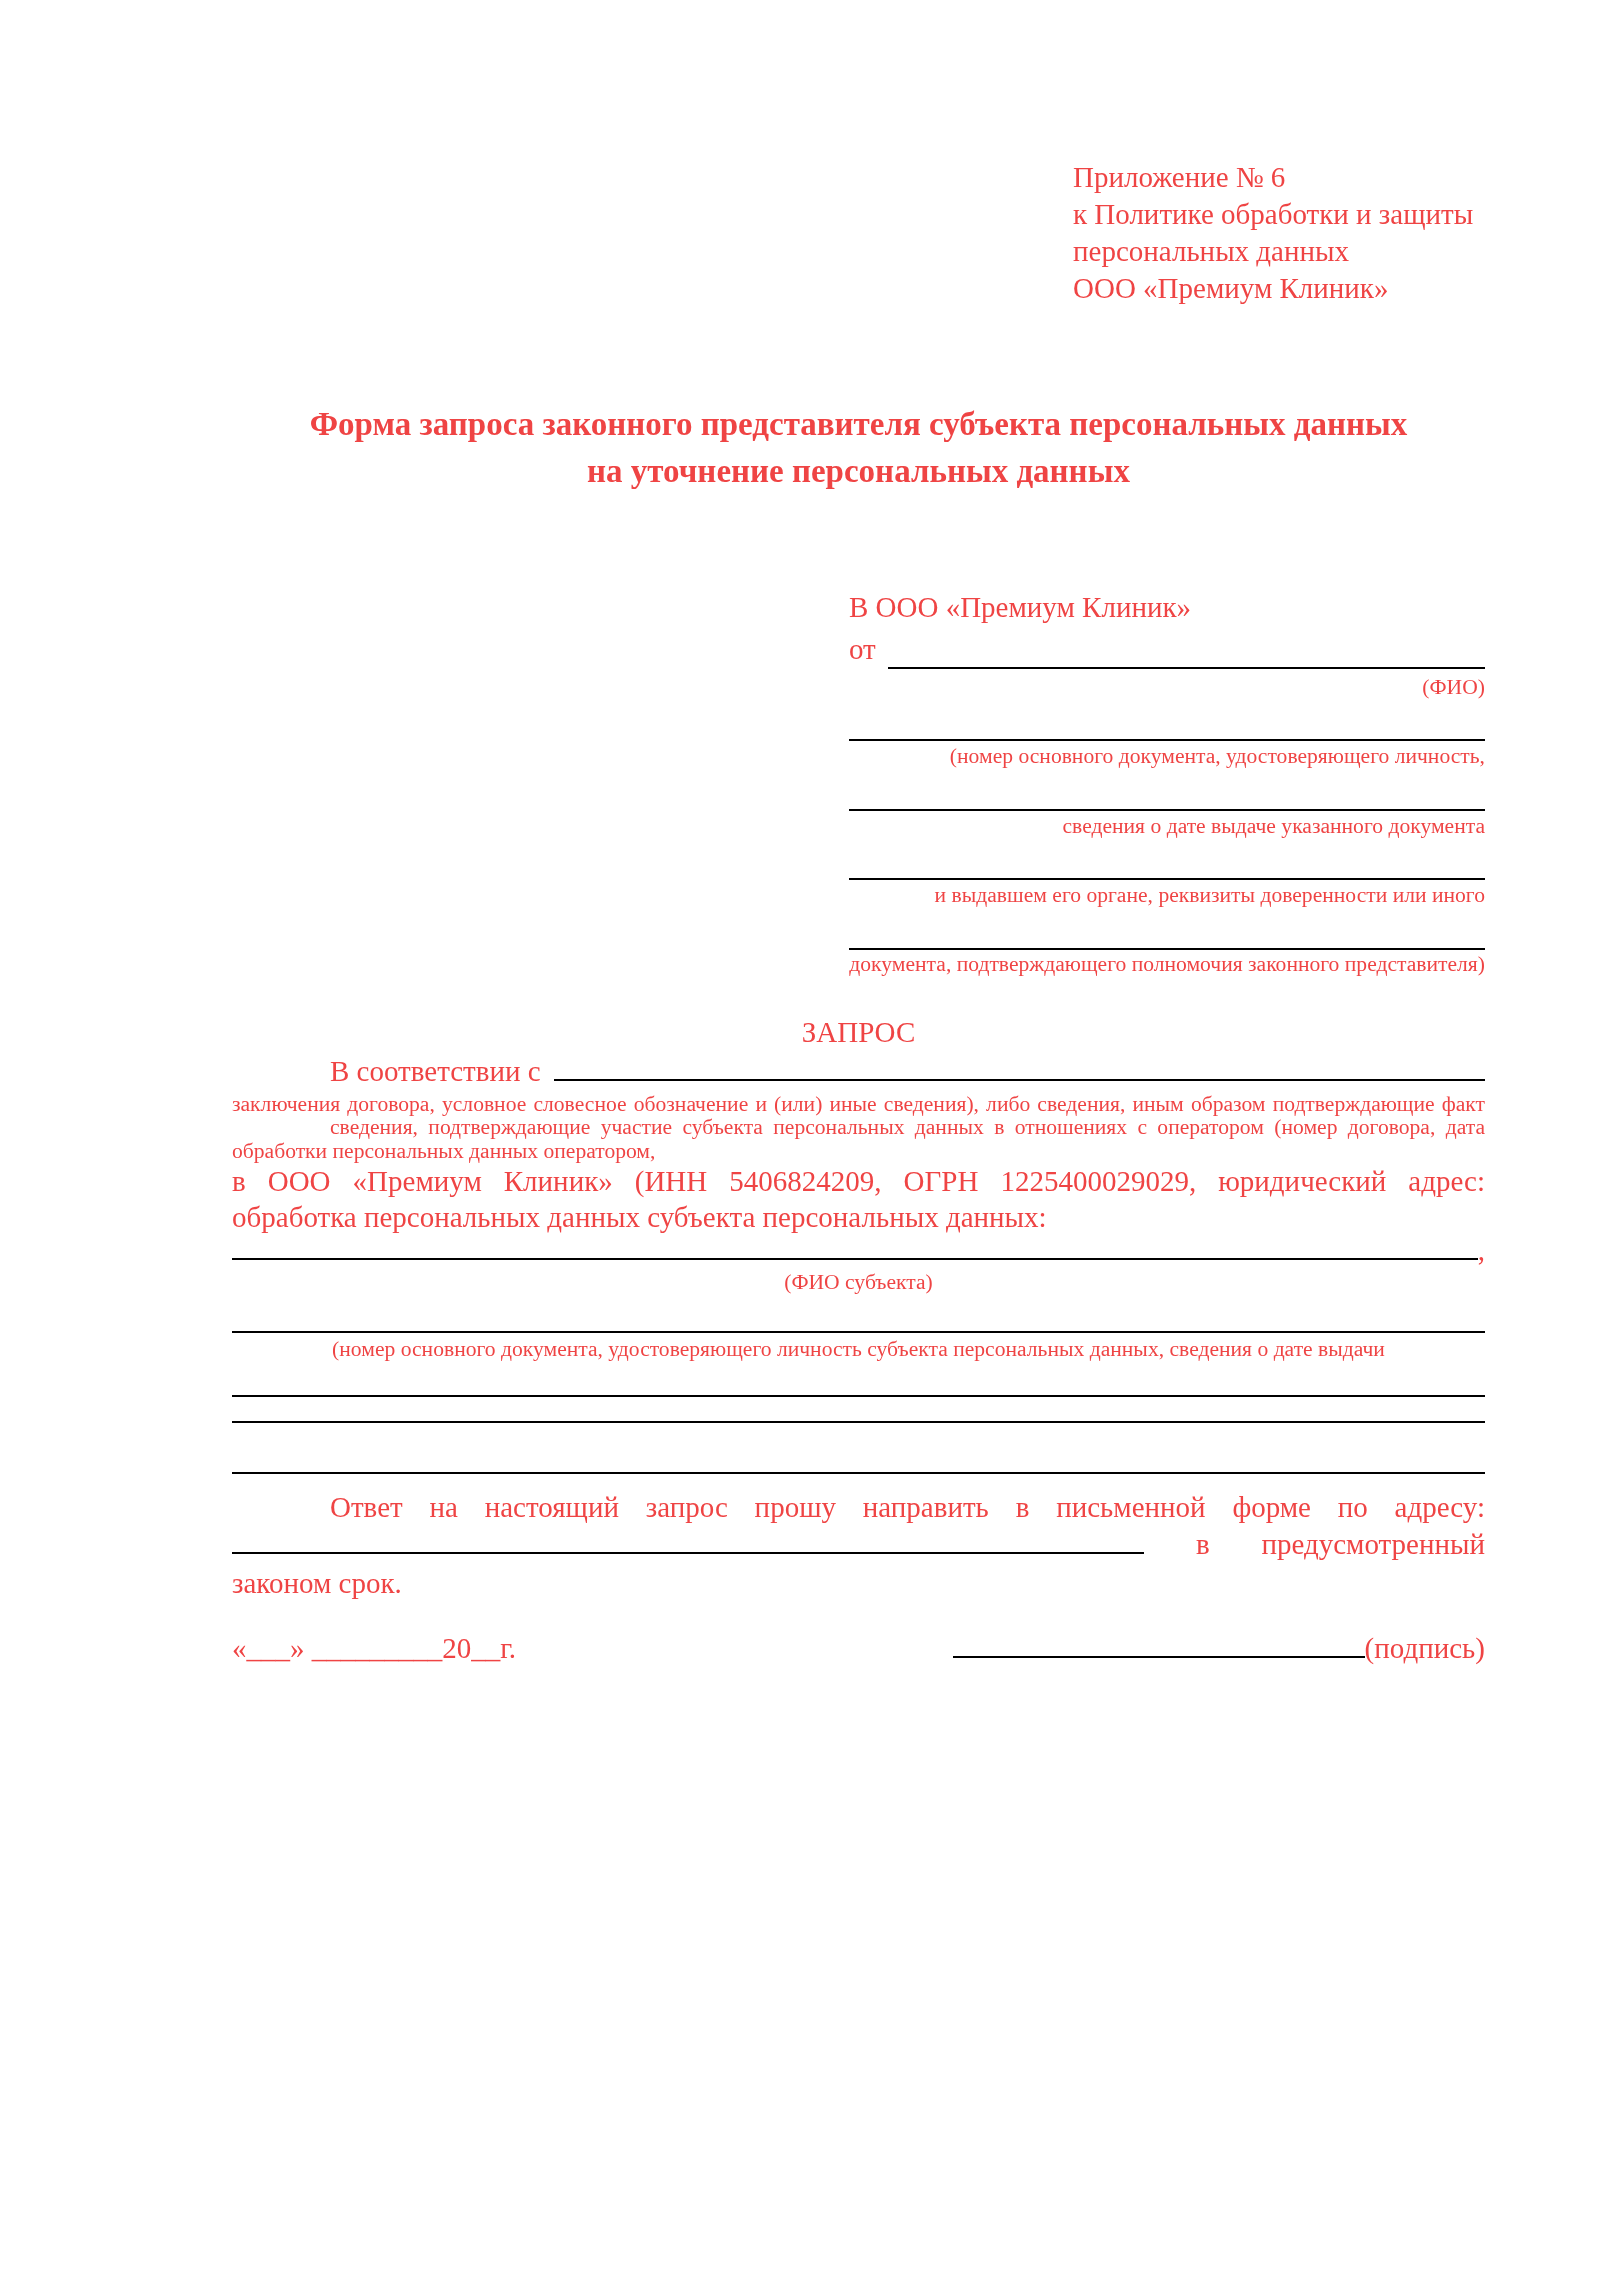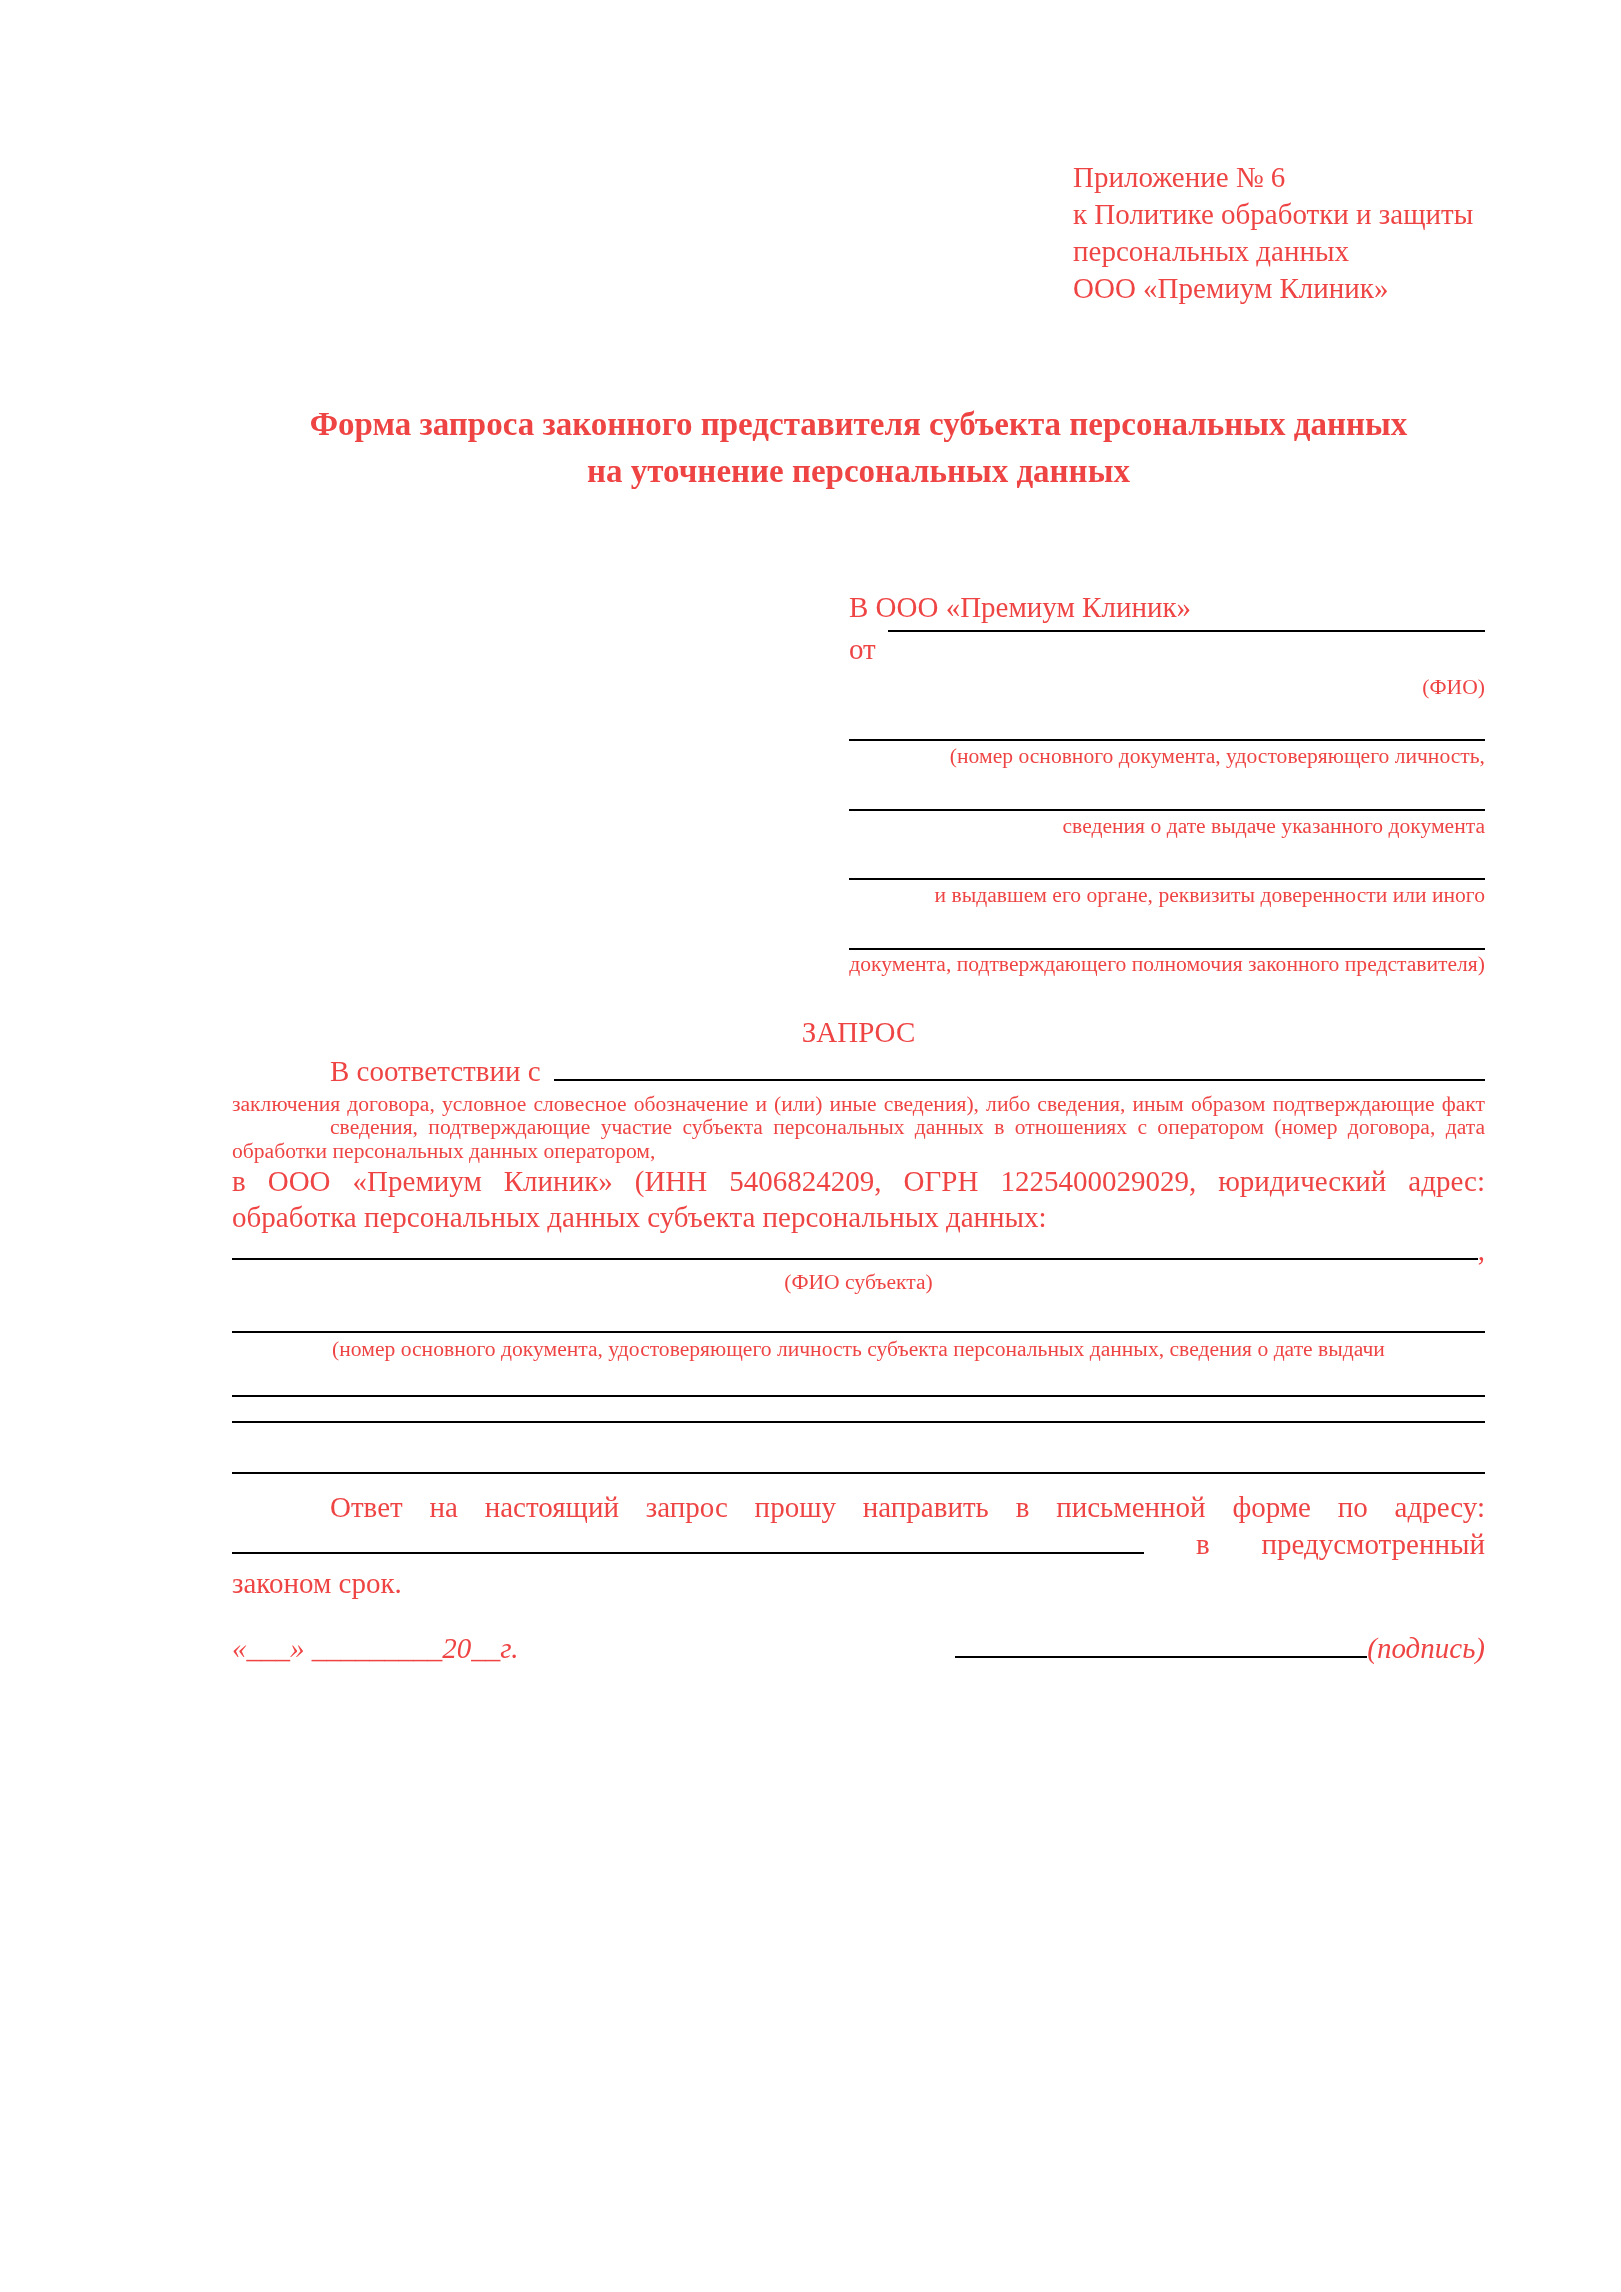--- a/index.html
+++ b/index.html
@@ -16,21 +16,21 @@
 
   
   .appendix { margin-top:159px; margin-left:841px; font-size:29px; line-height:37px; }
 
   
   .title { margin-top:94px; text-align:center; font-weight:bold; font-size:33px; line-height:47px; }
 
   
   .addressee { margin-top:90px; margin-left:617px; width:636px; font-size:29px; }
   .addr-org { line-height:45px; }
-  .from-row { display:flex; align-items:flex-start; height:39px; line-height:39px; }
+  .from-row { display:flex; align-items:flex-end; height:39px; line-height:39px; }
   .from-row .fill-line { flex:1; margin-left:11.8px; }
   .fill-line { height:0; border-bottom:2.9px solid #000; display:inline-block; }
   .addr-caption { font-size:21.6px; line-height:25.5px; text-align:right; margin-top:2.9px; }
   .addr-caption.fio { margin-top:5.9px; padding-left:53px; }
   .blank { height:41px; border-bottom:2.9px solid #000; }
 
   
   .zapros { margin-top:35px; text-align:center; font-size:29px; line-height:39px; }
 
   
@@ -55,21 +55,21 @@
 
   .amend { margin-top:5.9px; line-height:37px; }
   .rule1 { height:25.5px; border-bottom:2.9px solid #000; }
   .rule2 { height:51px; border-bottom:2.9px solid #000; }
 
   .answer1 { margin-top:15.7px; line-height:37px; }
   .answer-row { display:flex; align-items:baseline; justify-content:space-between; font-size:29px; line-height:37px; }
   .answer-row .fill-line { width:912px; }
   .answer3 { margin-top:2px; line-height:37px; }
 
-  .footer-row { margin-top:25.5px; display:flex; align-items:baseline; justify-content:space-between; font-size:29px; line-height:41px;font-style:italic; }
+  .footer-row { margin-top:25.5px; display:flex; align-items:baseline; justify-content:space-between; font-size:29px; line-height:41px; }
   .sig-group { display:flex; align-items:baseline; }
   .sig-group .fill-line { width:412px; }
 </style>
 </head>
 <body>
 
 <div class="page">
   <div class="content">
 
     <div class="appendix">

